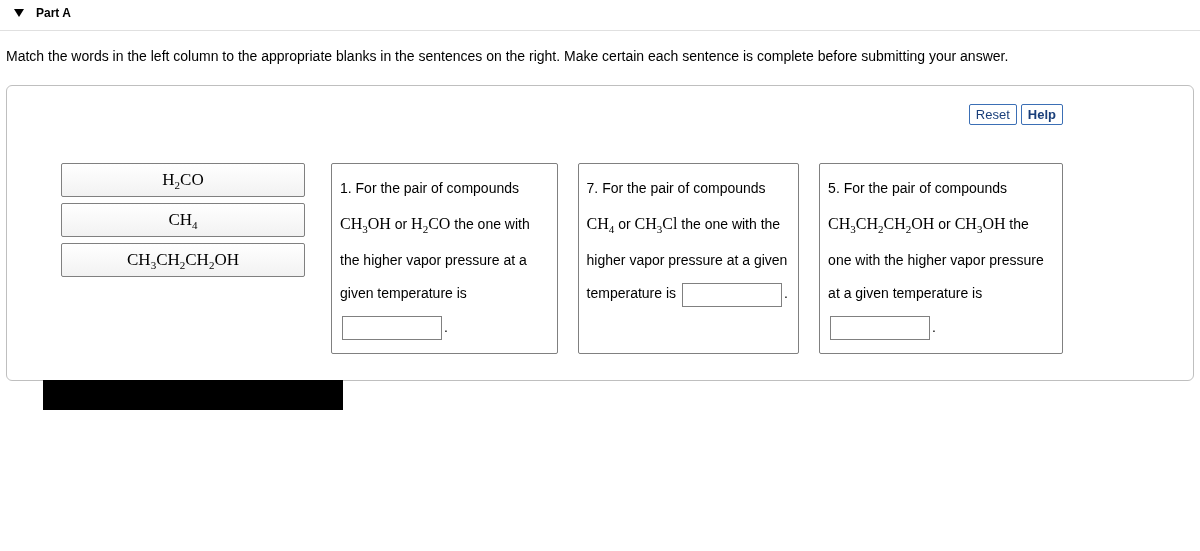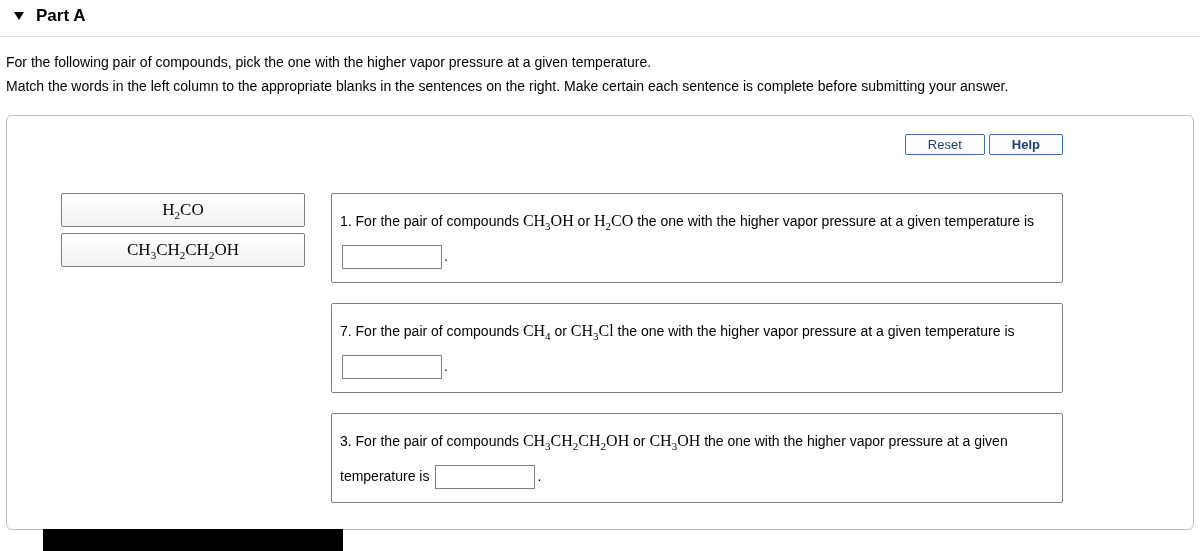--- a/index.html
+++ b/index.html
@@ -17,21 +17,21 @@
     gap: 12px;
     padding: 6px 14px 10px 14px;
     border-bottom: 1px solid #e0e0e0;
   }
   .triangle {
     width: 0; height: 0;
     border-left: 5px solid transparent;
     border-right: 5px solid transparent;
     border-top: 8px solid #000;
   }
-  .part-title { font-weight: bold; font-size: 17px; }
+  .part-title { font-weight: bold; font-size: 12px; }
   .instructions {
     padding: 14px 6px 6px 6px;
     line-height: 1.7;
   }
   .line2 { font-weight: normal; }
   .work-area {
     margin: 10px 6px 0 6px;
     border: 1px solid #bfbfbf;
     border-radius: 6px;
     padding: 18px 18px 26px 18px;
@@ -41,21 +41,21 @@
     display: flex;
     justify-content: flex-end;
     gap: 4px;
     margin-bottom: 38px;
     padding-right: 112px;
   }
   .btn {
     border: 1px solid #3b6fb5;
     color: #1a3f7a;
     background: #fff;
-    padding: 2px 22px;
+    padding: 2px 6px;
     font-size: 13px;
     font-family: inherit;
     border-radius: 2px;
     cursor: pointer;
   }
   .btn.help { font-weight: bold; text-align: right; }
   .columns {
     display: flex;
     align-items: flex-start;
     gap: 26px;
@@ -73,21 +73,21 @@
     border-radius: 2px;
     text-align: center;
     padding: 6px 4px;
     font-family: "Times New Roman", serif;
     font-size: 17px;
     cursor: move;
   }
   .sentence-column {
     flex: 1;
     display: flex;
-    flex-direction: column;
+    flex-direction: row;
     gap: 20px;
     padding-right: 112px;
   }
   .sentence-box {
     border: 1px solid #808080;
     border-radius: 2px;
     padding: 8px 8px;
     line-height: 2.4;
     font-size: 14px;
   }
@@ -114,53 +114,55 @@
 </style>
 </head>
 <body>
 
 <div class="part-header">
   <div class="triangle"></div>
   <div class="part-title">Part A</div>
 </div>
 
 <div class="instructions">
-  <div>For the following pair of compounds, pick the one with the higher vapor pressure at a given temperature.</div>
   <div class="line2">Match the words in the left column to the appropriate blanks in the sentences on the right. Make certain each sentence is complete before submitting your answer.</div>
 </div>
 
 <div class="work-area">
   <div class="top-buttons">
     <button class="btn">Reset</button>
     <button class="btn help">Help</button>
   </div>
 
   <div class="columns">
 
     <div class="tile-column">
       <div class="tile">
         <span><span>H</span><sub>2</sub><span>CO</span></span>
+      </div>
+      <div class="tile">
+        <span><span>CH</span><sub>4</sub></span>
       </div>
       <div class="tile">
         <span><span>CH</span><sub>3</sub><span>CH</span><sub>2</sub><span>CH</span><sub>2</sub><span>OH</span></span>
       </div>
     </div>
 
     <div class="sentence-column">
 
       <div class="sentence-box">
         <span><span>1. For the pair of compounds </span><span class="chem"><span>CH</span><sub>3</sub><span>OH</span></span><span> or </span><span class="chem"><span>H</span><sub>2</sub><span>CO</span></span><span> the one with the higher vapor pressure at a given temperature is </span></span><span class="blank"></span><span>.</span>
       </div>
 
       <div class="sentence-box">
         <span><span>7. For the pair of compounds </span><span class="chem"><span>CH</span><sub>4</sub></span><span> or </span><span class="chem"><span>CH</span><sub>3</sub><span>Cl</span></span><span> the one with the higher vapor pressure at a given temperature is </span></span><span class="blank"></span><span>.</span>
       </div>
 
       <div class="sentence-box">
-        <span><span>3. For the pair of compounds </span><span class="chem"><span>CH</span><sub>3</sub><span>CH</span><sub>2</sub><span>CH</span><sub>2</sub><span>OH</span></span><span> or </span><span class="chem"><span>CH</span><sub>3</sub><span>OH</span></span><span> the one with the higher vapor pressure at a given temperature is </span></span><span class="blank"></span><span>.</span>
+        <span><span>5. For the pair of compounds </span><span class="chem"><span>CH</span><sub>3</sub><span>CH</span><sub>2</sub><span>CH</span><sub>2</sub><span>OH</span></span><span> or </span><span class="chem"><span>CH</span><sub>3</sub><span>OH</span></span><span> the one with the higher vapor pressure at a given temperature is </span></span><span class="blank"></span><span>.</span>
       </div>
 
     </div>
   </div>
 
   <div class="redacted"></div>
 </div>
 
 <div class="footer-spacer"></div>
 

